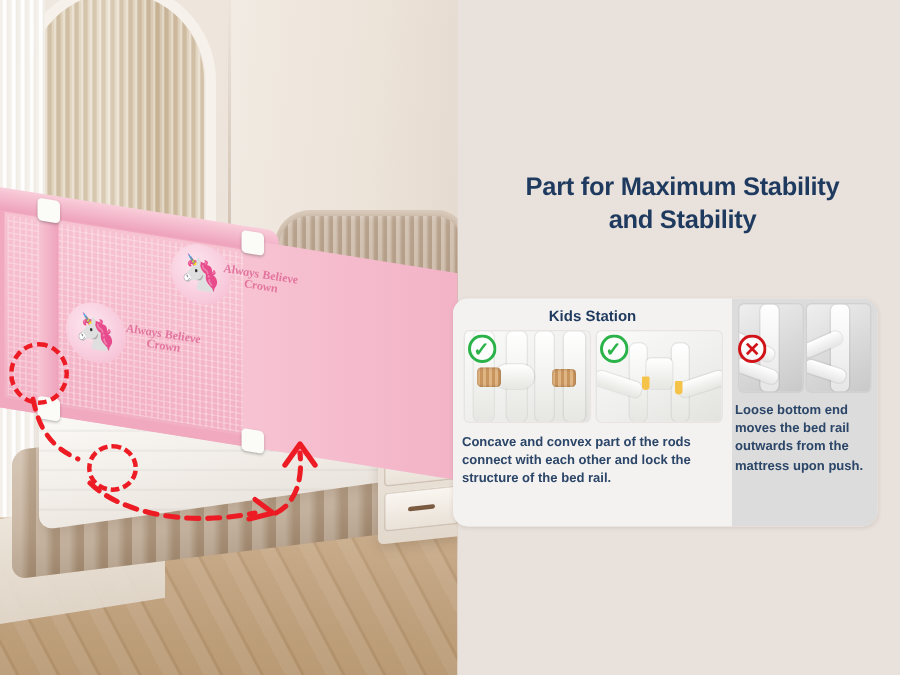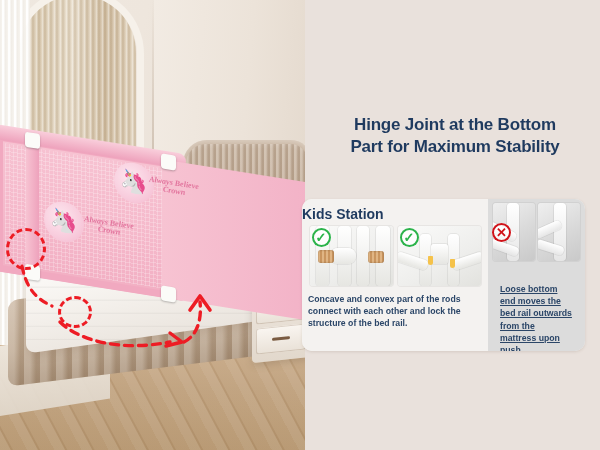--- a/index.html
+++ b/index.html
@@ -219,21 +219,21 @@
   }
   .col-kids{
     width:186px;height:100%;background:#f4f2f0;
     position:relative;
   }
   .col-others{
     width:97px;height:100%;background:#dcdcdc;
     position:relative;
   }
   .col-head{
-    font-weight:bold;font-size:14px;
+    text-align:center;font-weight:bold;font-size:10px;
     padding-top:7px;
   }
   .col-kids .col-head{color:#1f3a5f;}
   .col-others .col-head{color:#e01b22;}
   .shots{display:flex;gap:5px;justify-content:center;margin-top:4px;}
   .shot{
     width:83px;height:60px;border-radius:3px;position:relative;overflow:hidden;
     background:linear-gradient(150deg,#fbfbfa 0%,#eeeeec 60%,#e2e2de 100%);
     box-shadow:0 0 0 1px rgba(0,0,0,.05);
   }
@@ -254,21 +254,21 @@
     position:absolute;left:2px;top:2px;width:19px;height:19px;border-radius:50%;
     display:flex;align-items:center;justify-content:center;
     font-size:13px;font-weight:bold;background:rgba(255,255,255,.78);
   }
   .badge.ok{color:#2bb34a;box-shadow:inset 0 0 0 2px #2bb34a;}
   .badge.no{color:#d01219;box-shadow:inset 0 0 0 2px #d01219;}
   .cap{
     text-align:left;color:#2b4668;font-size:8.7px;line-height:1.4;
     font-weight:bold;padding:0 6px;margin-top:7px;
   }
-  .col-others .cap{font-size:8.7px;padding:0 12px;margin-top:22px;text-decoration:underline;}
+  .col-others .cap{font-size:8.7px;padding:0 2px;margin-top:6px;}
 </style>
 </head>
 <body>
 
 <div class="stage">
 
   <div class="photo">
     <div class="room-wall"></div>
     <div class="wall-right"></div>
     <div class="arch">
@@ -319,22 +319,22 @@
       <path d="M60,122 C78,140 120,152 170,142" fill="none" stroke="#ed1c24" stroke-width="3.4" stroke-linecap="round" stroke-dasharray="8 6"></path>
       <path d="M166,146 L182,142 L170,133" fill="none" stroke="#ed1c24" stroke-width="3.4" stroke-linecap="round" stroke-linejoin="round"></path>
       <path d="M184,142 C196,136 202,122 200,102" fill="none" stroke="#ed1c24" stroke-width="3.4" stroke-linecap="round" stroke-dasharray="8 6"></path>
       <path d="M190,110 L200,96 L210,110" fill="none" stroke="#ed1c24" stroke-width="3.6" stroke-linecap="round" stroke-linejoin="round"></path>
     </svg>
   </div>
 
   <div class="right">
 
     <div class="title">
-      <span>Hinge Joint at the Bottom</span>
       <span>Part for Maximum Stability</span>
+      <span>and Stability</span>
     </div>
 
     <div class="panel">
 
       <div class="col-kids">
         <div class="col-head">Kids Station</div>
         <div class="shots">
 
           <div class="shot">
             <div class="tube" style="left:6px;top:0;width:13px;height:60px;"></div>

